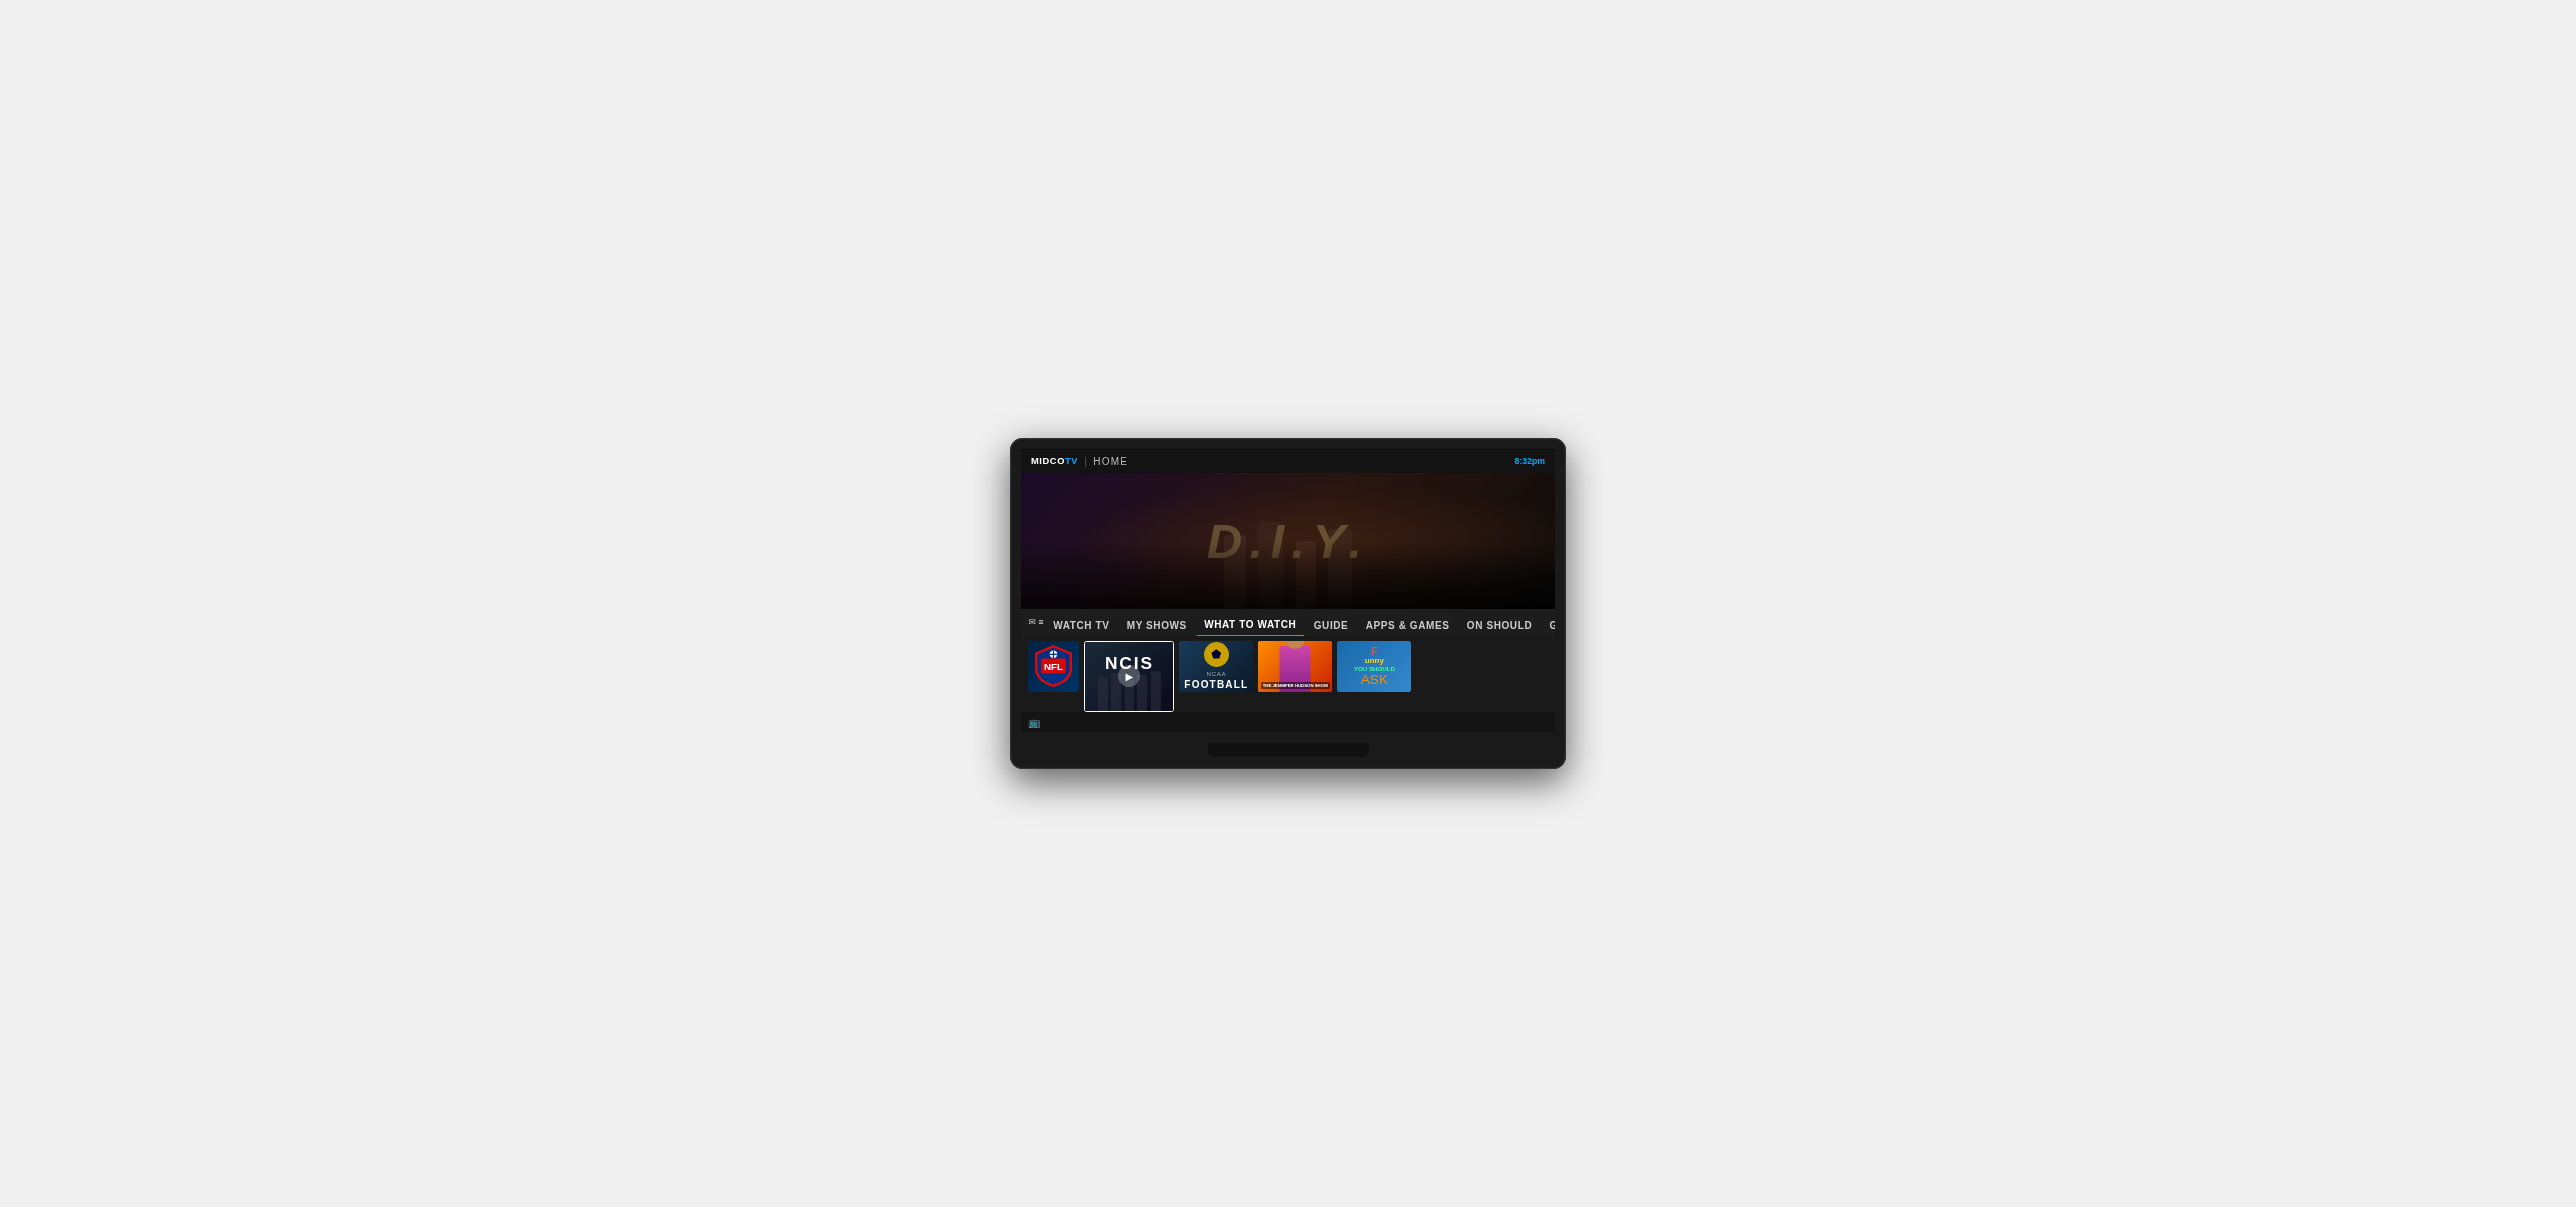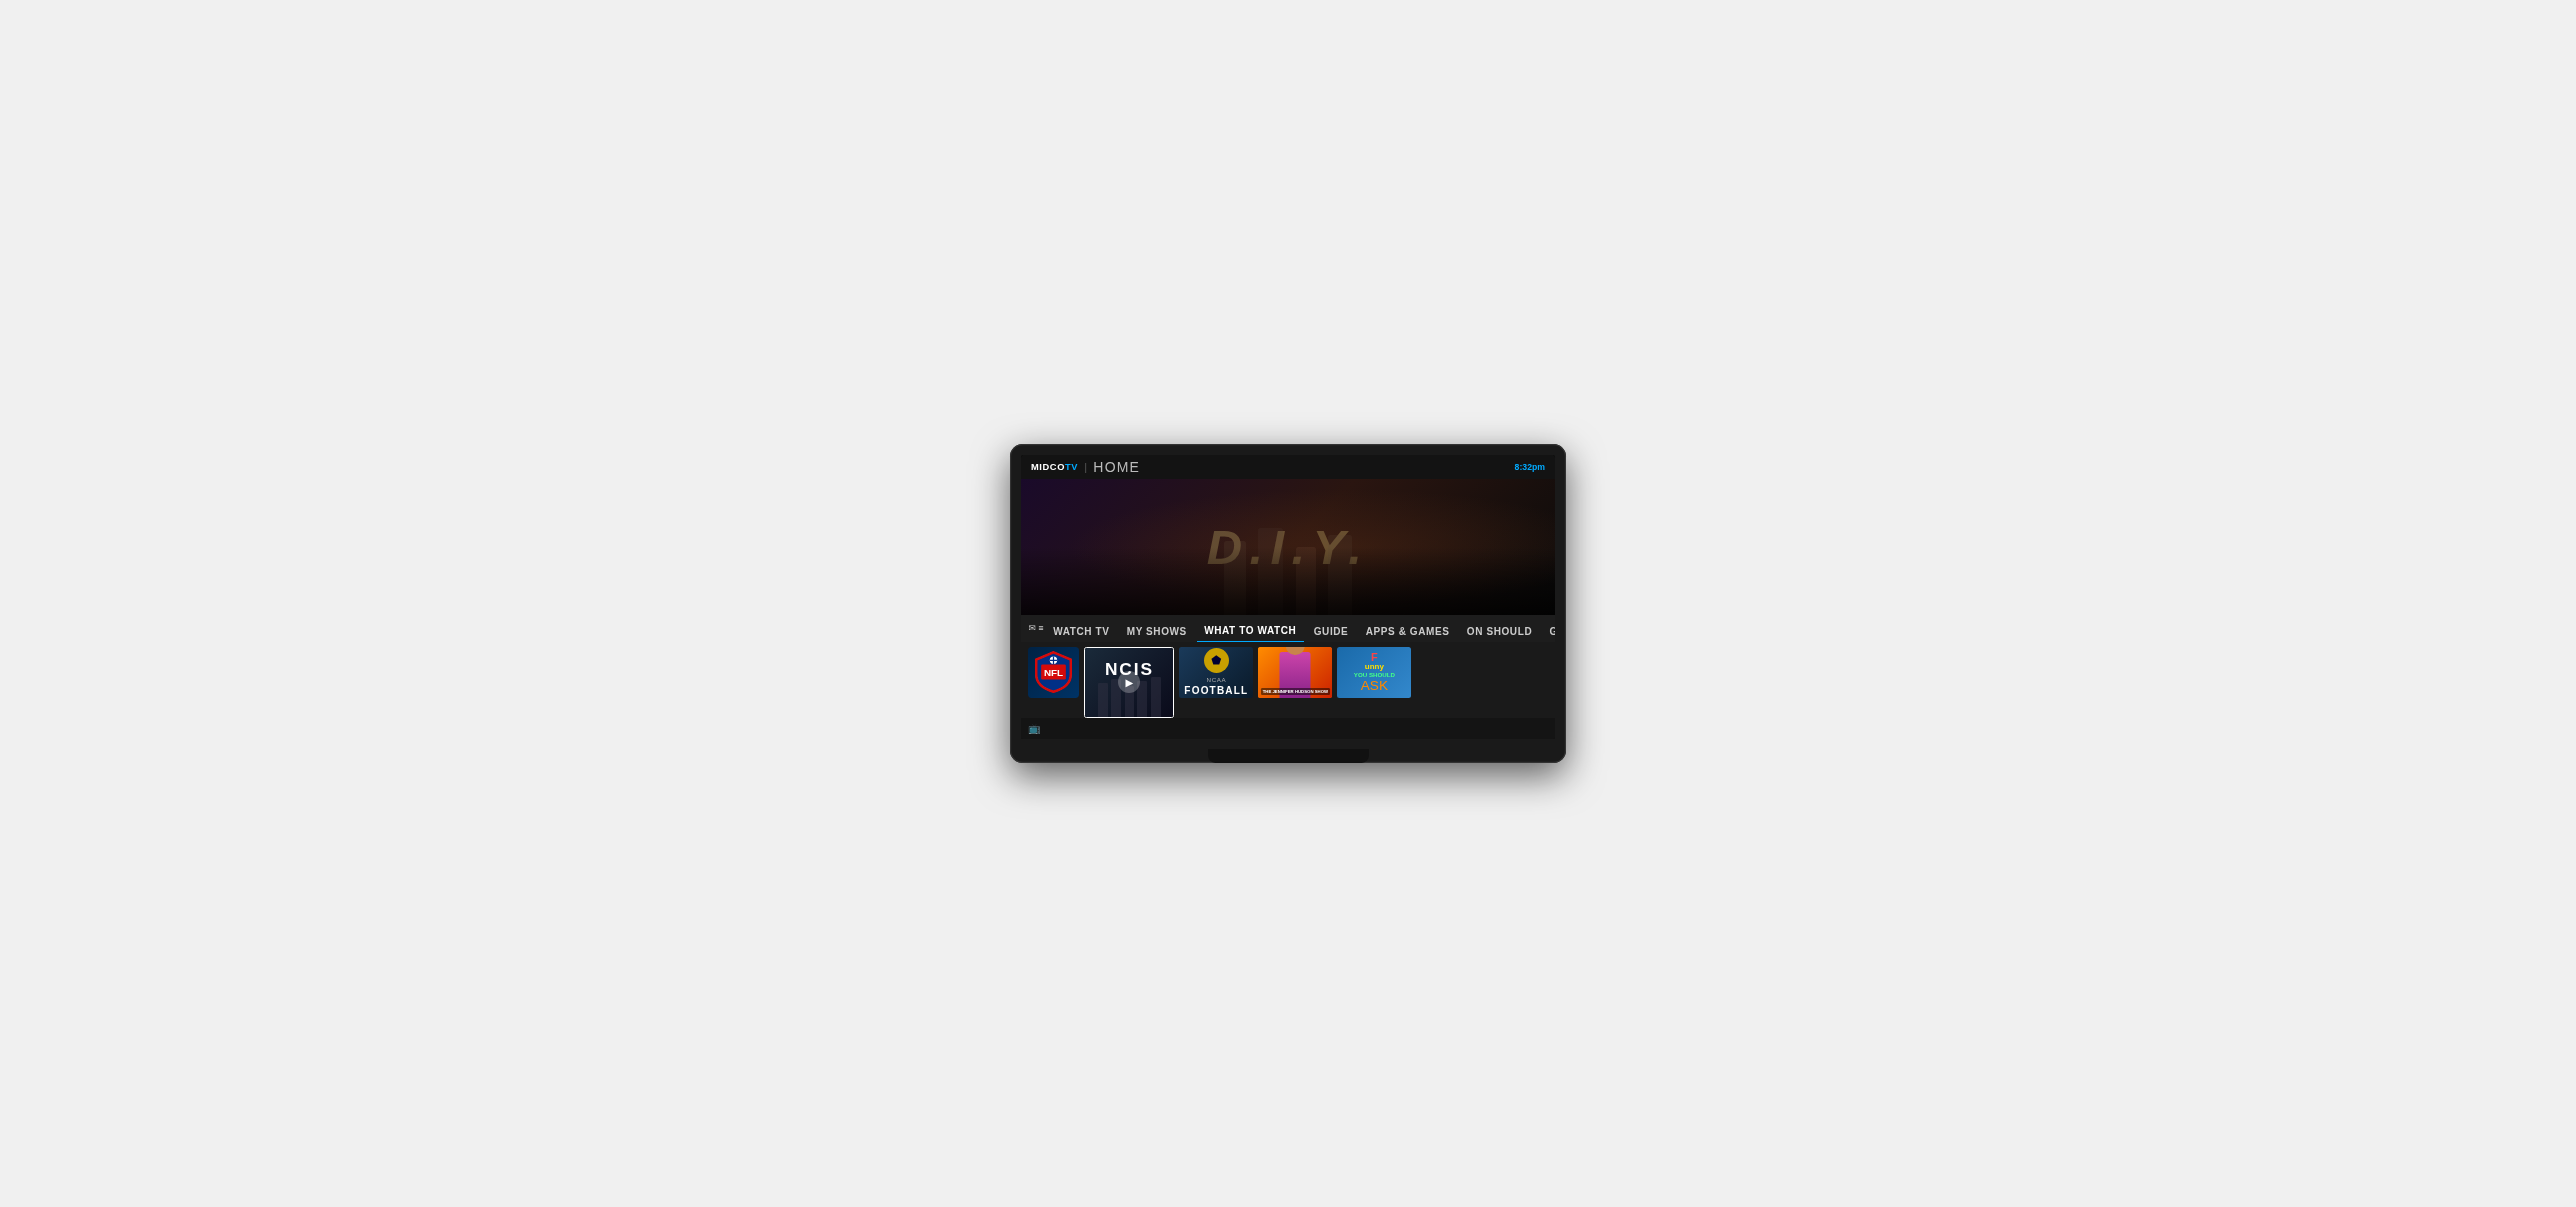--- a/index.html
+++ b/index.html
@@ -10,21 +10,21 @@
       align-items: center;
       min-height: 100vh;
       font-family: Arial, sans-serif;
     }
 
     .tv-outer {
       position: relative;
       width: 556px;
       background: #1a1a1a;
       border-radius: 12.4px;
-      padding: 11px 11px 0 11px;
+      padding: 11px 11px 12px 11px;
       box-shadow: 0 12.4px 37px rgba(0,0,0,0.6), inset 0 0 0 1.2px #333;
     }
 
     .tv-screen {
       width: 100%;
       background: #000;
       border-radius: 2.5px;
       overflow: hidden;
       position: relative;
     }
@@ -55,21 +55,21 @@
     .brand-name span {
       color: #00aaff;
     }
 
     .divider-vert {
       color: #555;
       font-size: 11px;
     }
 
     .page-title {
-      font-size: 14px;
+      font-size: 10px;
       color: #bbb;
       letter-spacing: 1.2px;
     }
 
     .time-display {
       color: #00aaff;
       font-size: 8.7px;
       font-weight: bold;
     }
 

